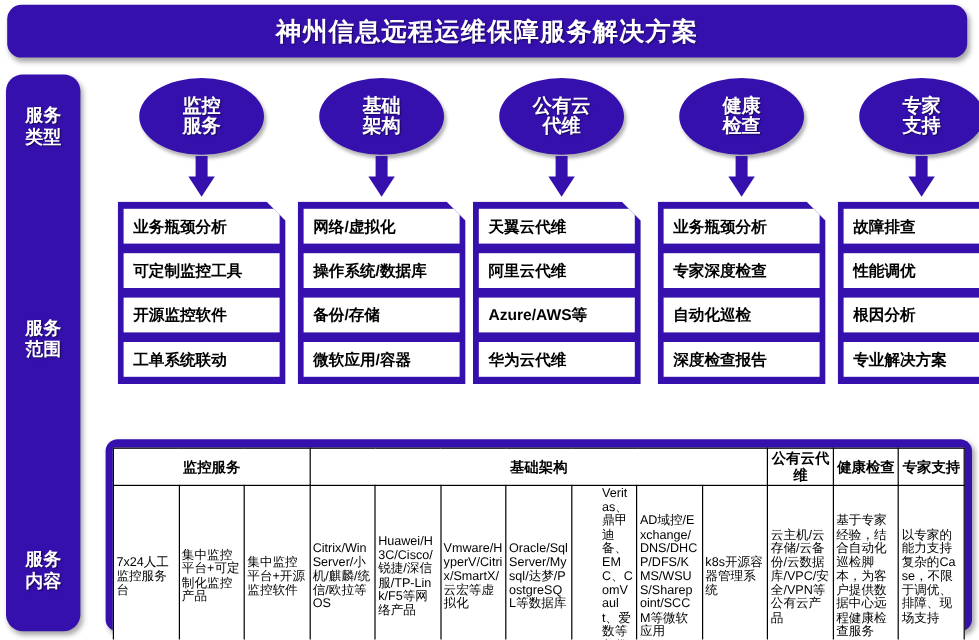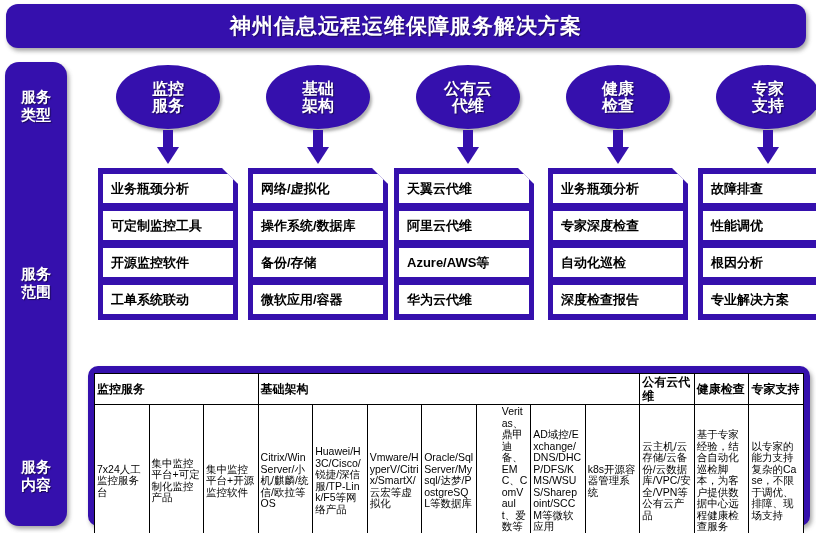--- a/index.html
+++ b/index.html
@@ -101,21 +101,21 @@
   }
   table.grid th, table.grid td{
     border:1px solid #000;
     vertical-align:middle;
     padding:1px 2px;
     overflow:hidden;
   }
   table.grid th{
     height:16px;
     font-size:12px;font-weight:bold;color:#000;
-    text-align:left;
+    text-align:center;
     line-height:14px;
   }
   table.grid td{
     font-size:10.5px;
     line-height:11.5px;
     color:#000;
     word-break:break-all;
     text-align:left;
   }
 </style>

